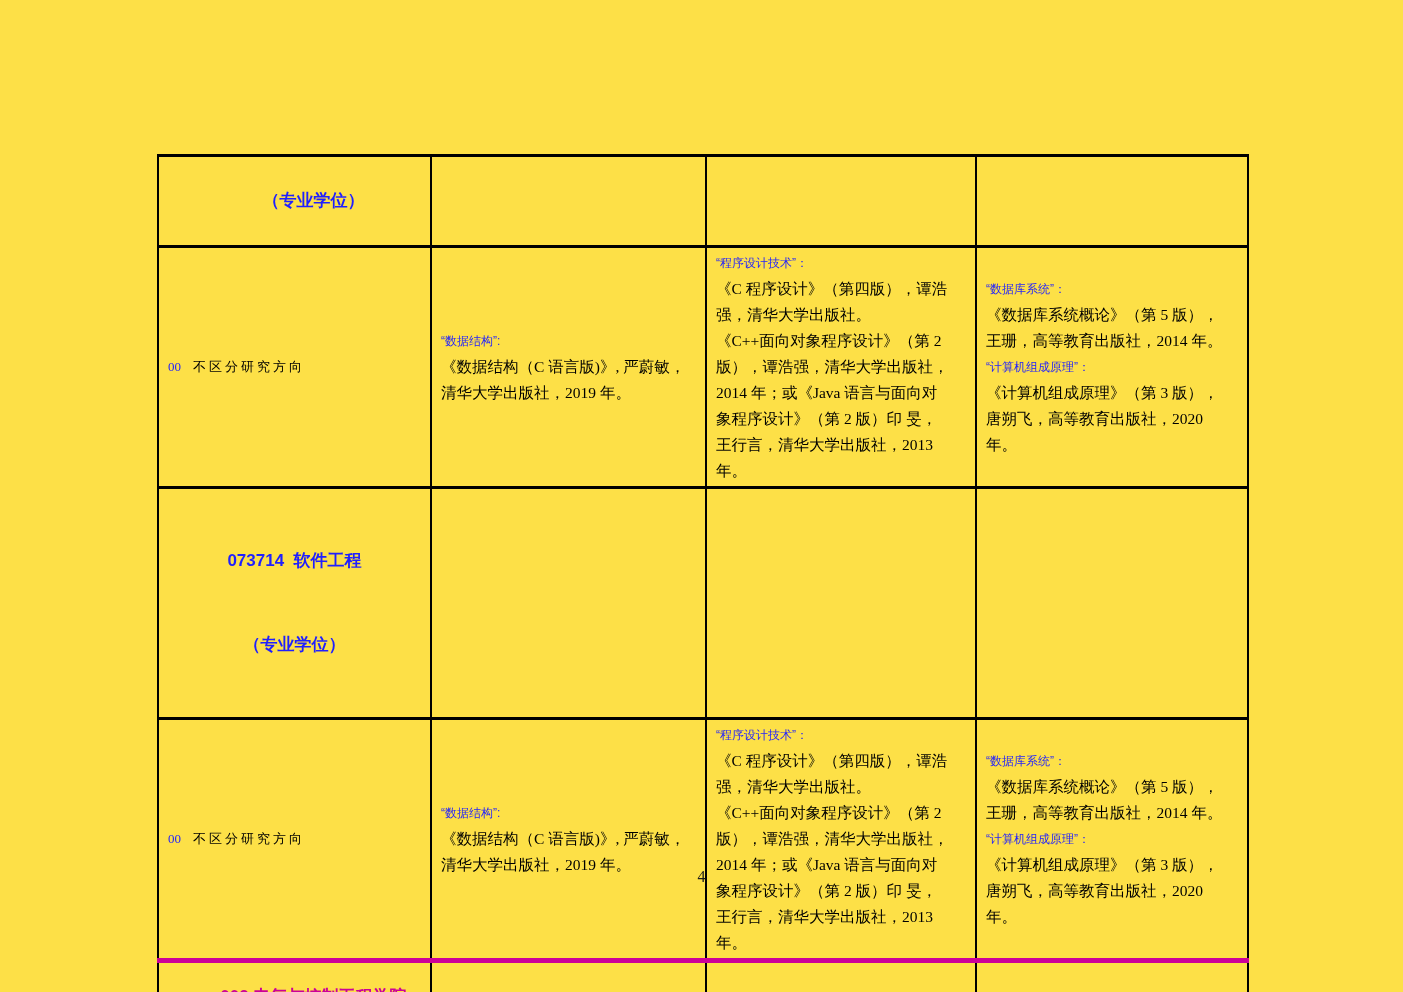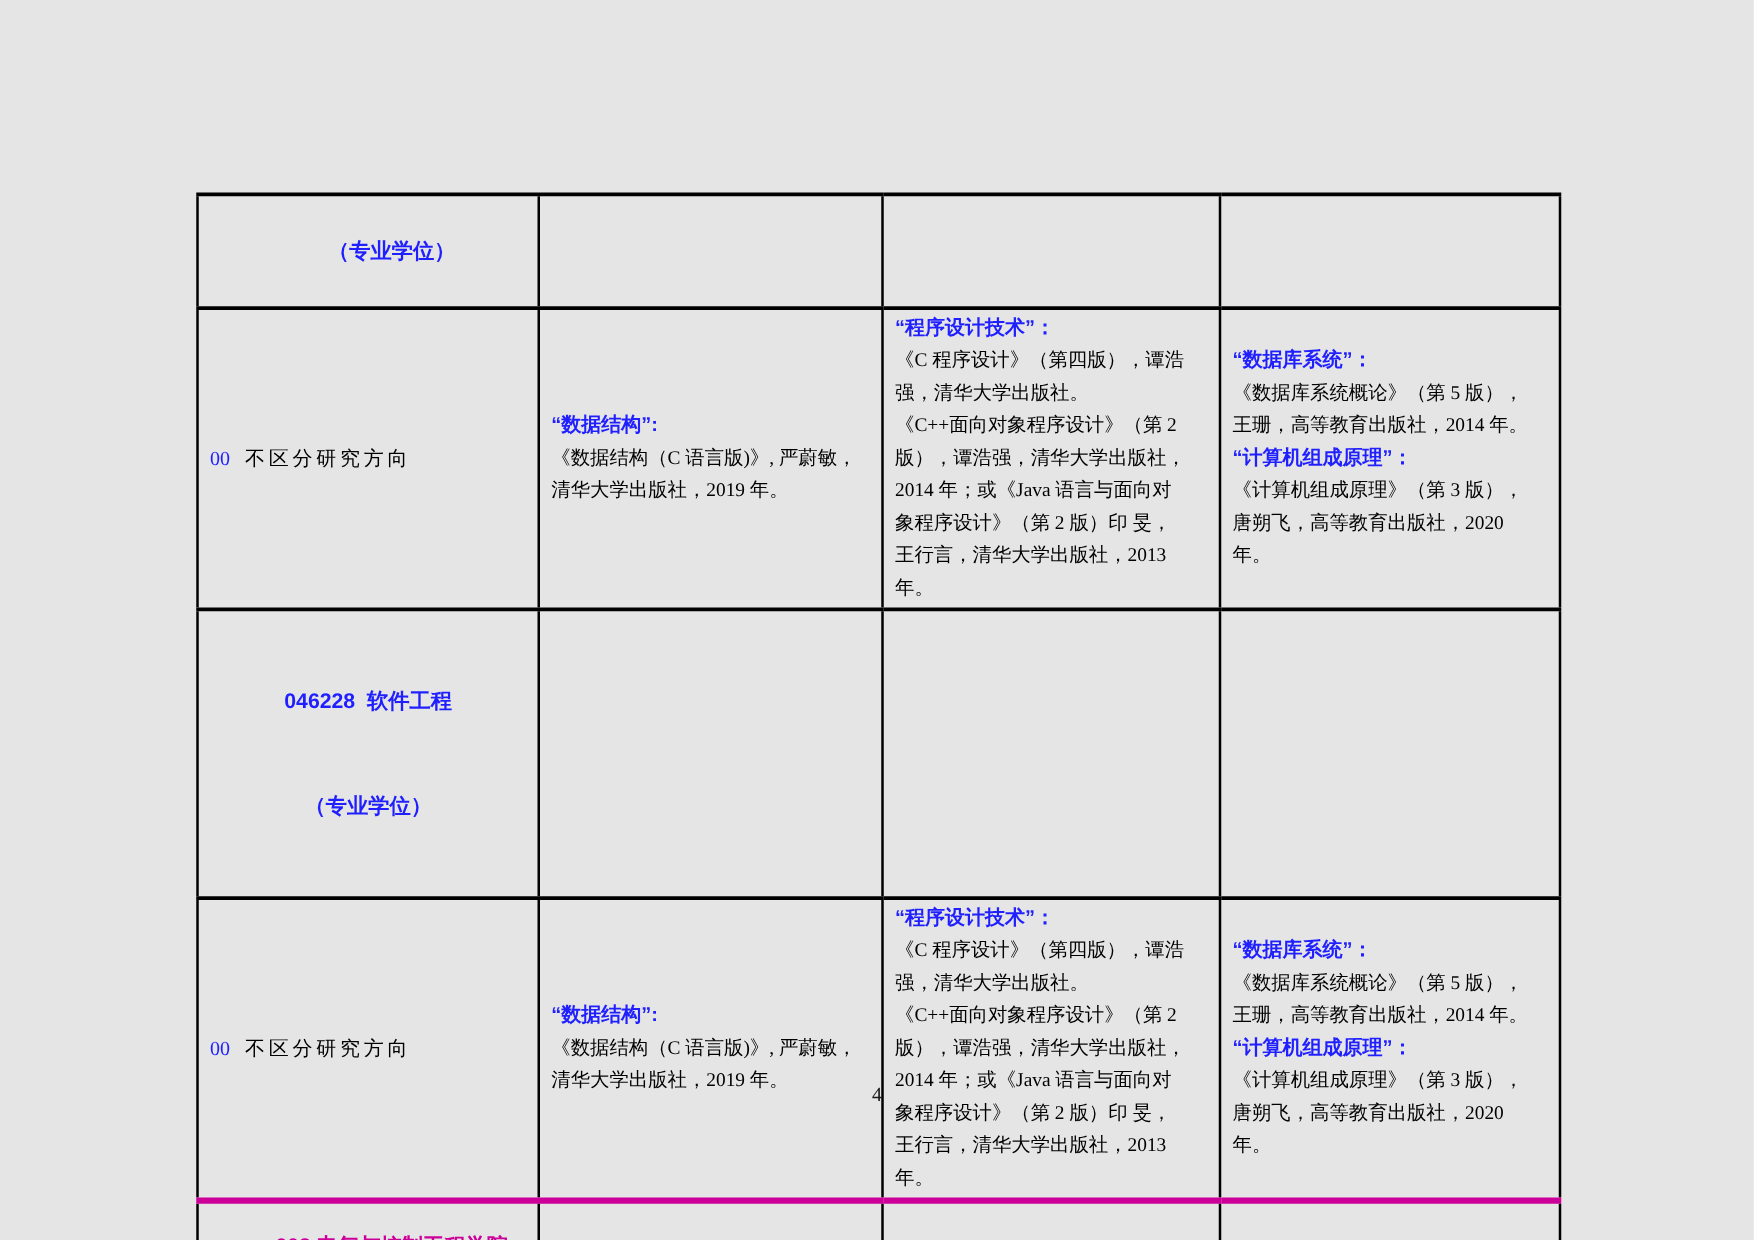--- a/index.html
+++ b/index.html
@@ -6,21 +6,21 @@
   html, body { margin: 0; padding: 0; }
   body {
     width: 1403px; height: 992px;
     background: #ffffff;
     font-family: "Liberation Serif", "DejaVu Serif", serif;
     color: #000000;
   }
   .sheet {
     position: relative;
     width: 1403px; height: 992px;
-    background: #e5e5e5;
+    background: #fde047;
     overflow: hidden;
   }
   table.doc-table {
     position: absolute;
     left: 157px; top: 154px;
     width: 1090px;
     border-collapse: collapse;
     table-layout: fixed;
   }
   col.c1 { width: 273px; }
@@ -53,29 +53,29 @@
     white-space: pre-wrap;
   }
   .mag-center {
     color: #cc0099;
     font-family: "Liberation Sans", "DejaVu Sans", sans-serif;
     font-weight: bold;
     font-size: 17px;
     text-align: center;
     white-space: pre-wrap;
   }
-  .dir-cell { font-size: 16px; }
+  .dir-cell { font-size: 13px; }
   .dir-code { color: #1f1fff; margin-right: 12px; }
   .dir-label { letter-spacing: 3px; }
   .body-cell { font-size: 15.5px; line-height: 26px; }
   .hdr {
     color: #1f1fff;
     font-family: "Liberation Sans", "DejaVu Sans", sans-serif;
-    font-weight: bold;
-    font-size: 16px;
+    font-weight: normal;
+    font-size: 12px;
     line-height: 26px;
     white-space: pre-wrap;
   }
   .ln { white-space: pre-wrap; line-height: 26px; font-family: Liberation Serif, serif; }
   .page-num {
     position: absolute;
     left: 0; right: 0;
     top: 868px;
     text-align: center;
     font-size: 16px;
@@ -139,21 +139,21 @@
         <div>
               <div class="ln">《计算机组成原理》（第 3 版），</div>
               <div class="ln">唐朔飞，高等教育出版社，2020</div>
               <div class="ln">年。</div>
             </div>
       </td>
     </tr>
 
     <tr class="r3">
       <td class="blue-center">
-        <div>046228  软件工程</div>
+        <div>073714  软件工程</div>
         <div>（专业学位）</div>
       </td>
       <td></td>
       <td></td>
       <td></td>
     </tr>
 
     <tr class="r4">
       <td class="dir-cell">
         <span class="dir-code">00</span><span class="dir-label">不区分研究方向</span>

